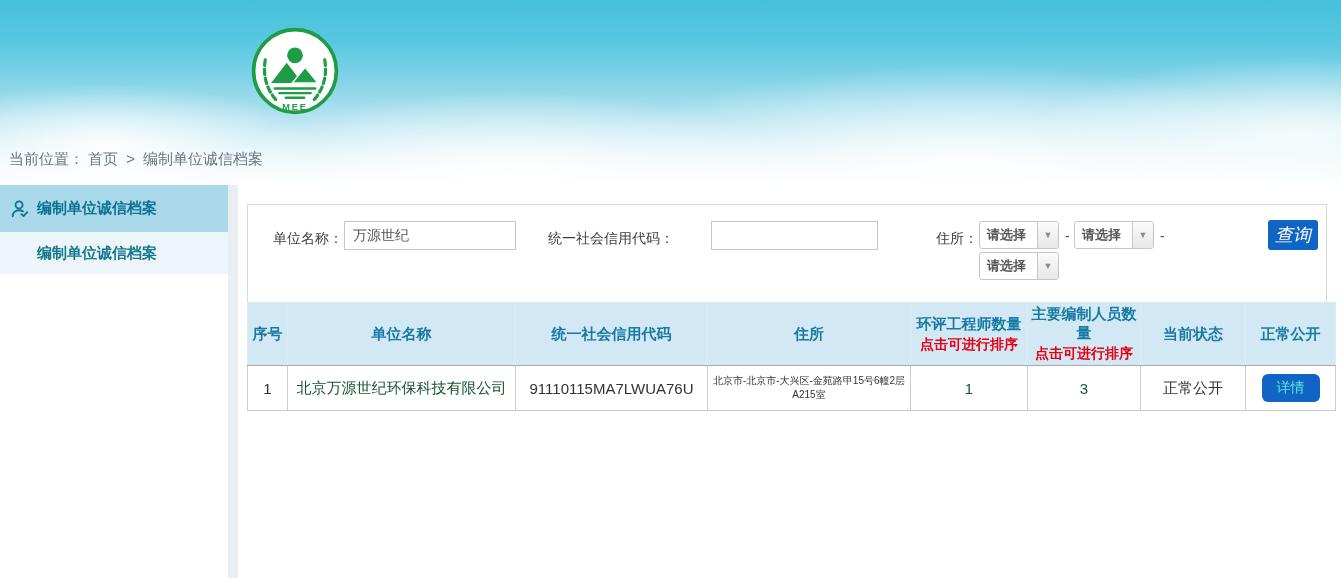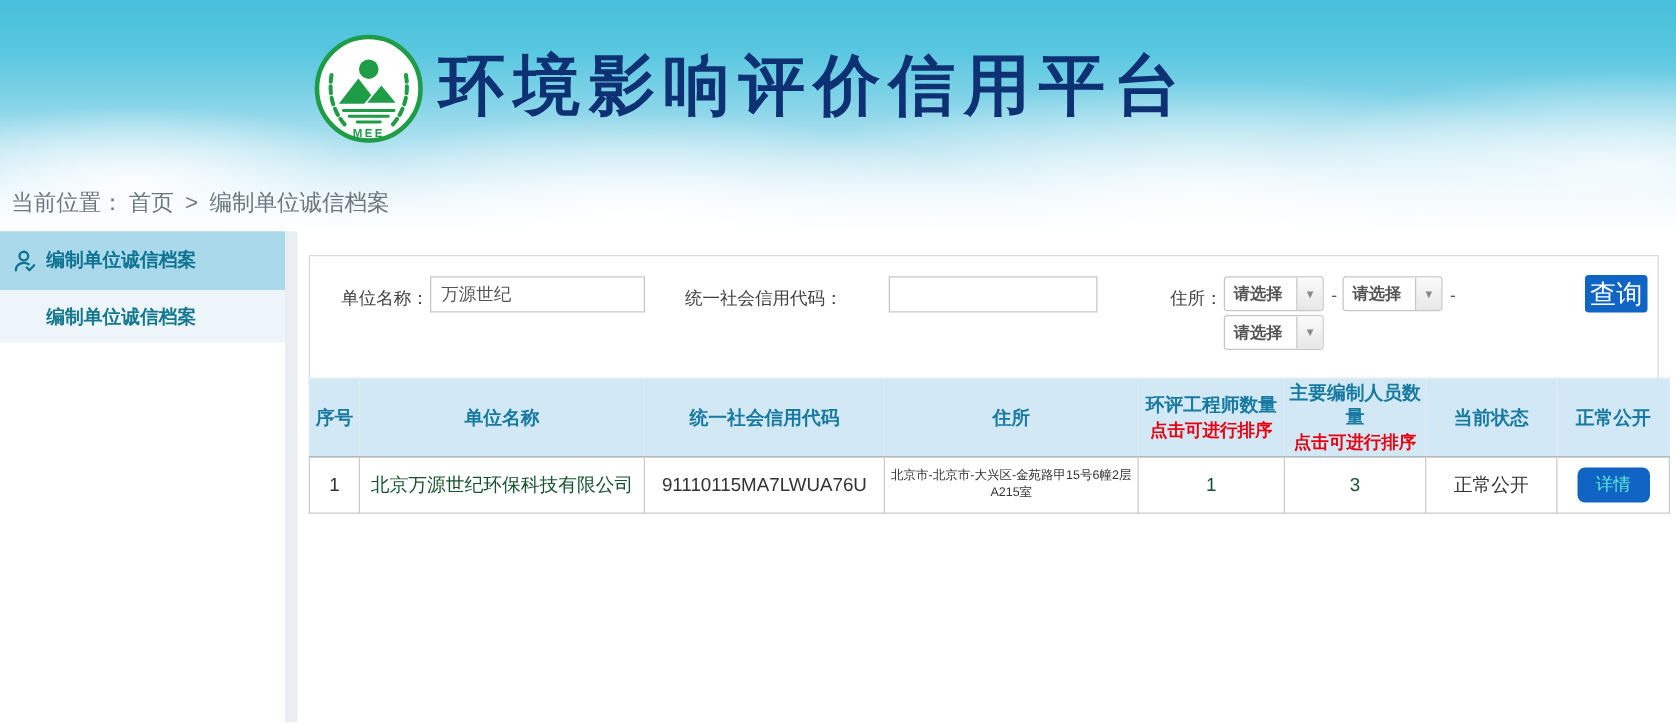--- a/index.html
+++ b/index.html
@@ -12,21 +12,21 @@
     background:
       radial-gradient(ellipse 300px 90px at 8% 80%, rgba(255,255,255,.95), rgba(255,255,255,0) 70%),
       radial-gradient(ellipse 420px 120px at 38% 95%, rgba(255,255,255,.9), rgba(255,255,255,0) 70%),
       radial-gradient(ellipse 520px 140px at 72% 88%, rgba(255,255,255,.85), rgba(255,255,255,0) 70%),
       radial-gradient(ellipse 380px 110px at 97% 72%, rgba(255,255,255,.8), rgba(255,255,255,0) 70%),
       linear-gradient(180deg,#47c0db 0%,#58c7e0 22%,#86d4e8 45%,#c3e8f3 70%,#eef8fb 88%,#ffffff 100%);
   }
   .logo { position:absolute; left:249px; top:25px; width:92px; height:92px; }
   .site-title { position:absolute; left:351px; top:33px; font-size:53px; font-weight:bold;
     color:#0d3173; letter-spacing:7px; white-space:nowrap; }
-  .breadcrumb { position:absolute; left:9px; top:150px; font-size:18px; color:#6b767d; }
+  .breadcrumb { position:absolute; left:9px; top:150px; font-size:15px; color:#6b767d; }
   .breadcrumb span { margin-right:4px; }
   .breadcrumb .home { cursor:pointer; }
 
   
   .sidebar { position:absolute; left:0; top:185px; width:228px; }
   .side-item { display:flex; align-items:center; cursor:pointer; font-weight:bold; font-size:15px; }
   .side-item.active { height:47px; background:#a9d9eb; color:#0e7390; padding-left:9px; }
   .side-item.active .icon { width:22px; height:22px; margin-right:6px; flex:0 0 auto; }
   .side-item.sub { height:42px; background:#edf4fa; color:#14798f; padding-left:37px; }
   .side-strip { position:absolute; left:228px; top:185px; width:10px; height:393px; background:#e9eef2; }
@@ -48,21 +48,21 @@
   .select .arw { width:21px; border-left:1px solid #c6c6c6;
     background:linear-gradient(#fbfbfb,#e7e7e7); display:flex; align-items:center;
     justify-content:center; color:#8a8a8a; font-size:9px; }
   .sel-1 { left:731px; top:16px; }
   .sel-2 { left:826px; top:16px; }
   .sel-3 { left:731px; top:47px; }
   .dash { position:absolute; font-size:14px; color:#555; }
   .dash-1 { left:817px; top:23px; }
   .dash-2 { left:912px; top:23px; }
   .query-btn { position:absolute; left:1020px; top:15px; width:50px; height:30px;
-    background:#1064c4; color:#fff; font-size:21px; border:none; border-radius:3px; cursor:pointer; }
+    background:#1064c4; color:#fff; font-size:18px; border:none; border-radius:3px; cursor:pointer;font-style:italic; }
 
   
   .data-table { position:absolute; left:247px; top:302px; width:1088px;
     border-collapse:collapse; table-layout:fixed; }
   .data-table th { height:46px; background:#d2e9f5; color:#187aa1; font-size:15px;
     font-weight:bold; text-align:center; border:1px solid #dcebf4; border-bottom:1px solid #a9a9a9;
     padding:2px; }
   .data-table th .sub { color:#e60012; font-size:14px; margin-top:2px; }
   .data-table td { height:45px; text-align:center; font-size:15px; color:#333;
     border:1px solid #cbcbcb; background:#fff; padding:2px 4px; }
@@ -78,21 +78,20 @@
   <svg class="logo" viewBox="0 0 100 100">
     <circle cx="50" cy="50" r="45" fill="#ffffff" stroke="#1f9c46" stroke-width="4"></circle>
     <path d="M29 81 Q13 62 18 36" fill="none" stroke="#1f9c46" stroke-width="3.5" stroke-dasharray="6 4" stroke-linecap="round"></path>
     <path d="M71 81 Q87 62 82 36" fill="none" stroke="#1f9c46" stroke-width="3.5" stroke-dasharray="6 4" stroke-linecap="round"></path>
     <circle cx="50" cy="33" r="8.5" fill="#1f9c46"></circle>
     <path d="M24 63 L41 41 L58 63 Z" fill="#1f9c46"></path>
     <path d="M47 63 L61 46 L75 63 Z" fill="#1f9c46" stroke="#ffffff" stroke-width="1.5"></path>
     <path d="M28 69 H72 M33 74 H67 M40 79 H60" stroke="#1f9c46" stroke-width="2.6" stroke-linecap="round"></path>
     <text x="50" y="92" text-anchor="middle" font-size="10" font-weight="bold" fill="#1f9c46" letter-spacing="2">MEE</text>
   </svg>
-  <div class="site-title">环境影响评价信用平台</div>
   <div class="breadcrumb">
     <span>当前位置：</span><span class="home">首页</span>
     <span>&gt;</span>
     <span>编制单位诚信档案</span>
   </div>
 </div>
 
 <div class="sidebar">
   <div class="side-item active">
     <svg class="icon" viewBox="0 0 24 24" fill="none" stroke="#0e7390" stroke-width="2" stroke-linecap="round" stroke-linejoin="round">

